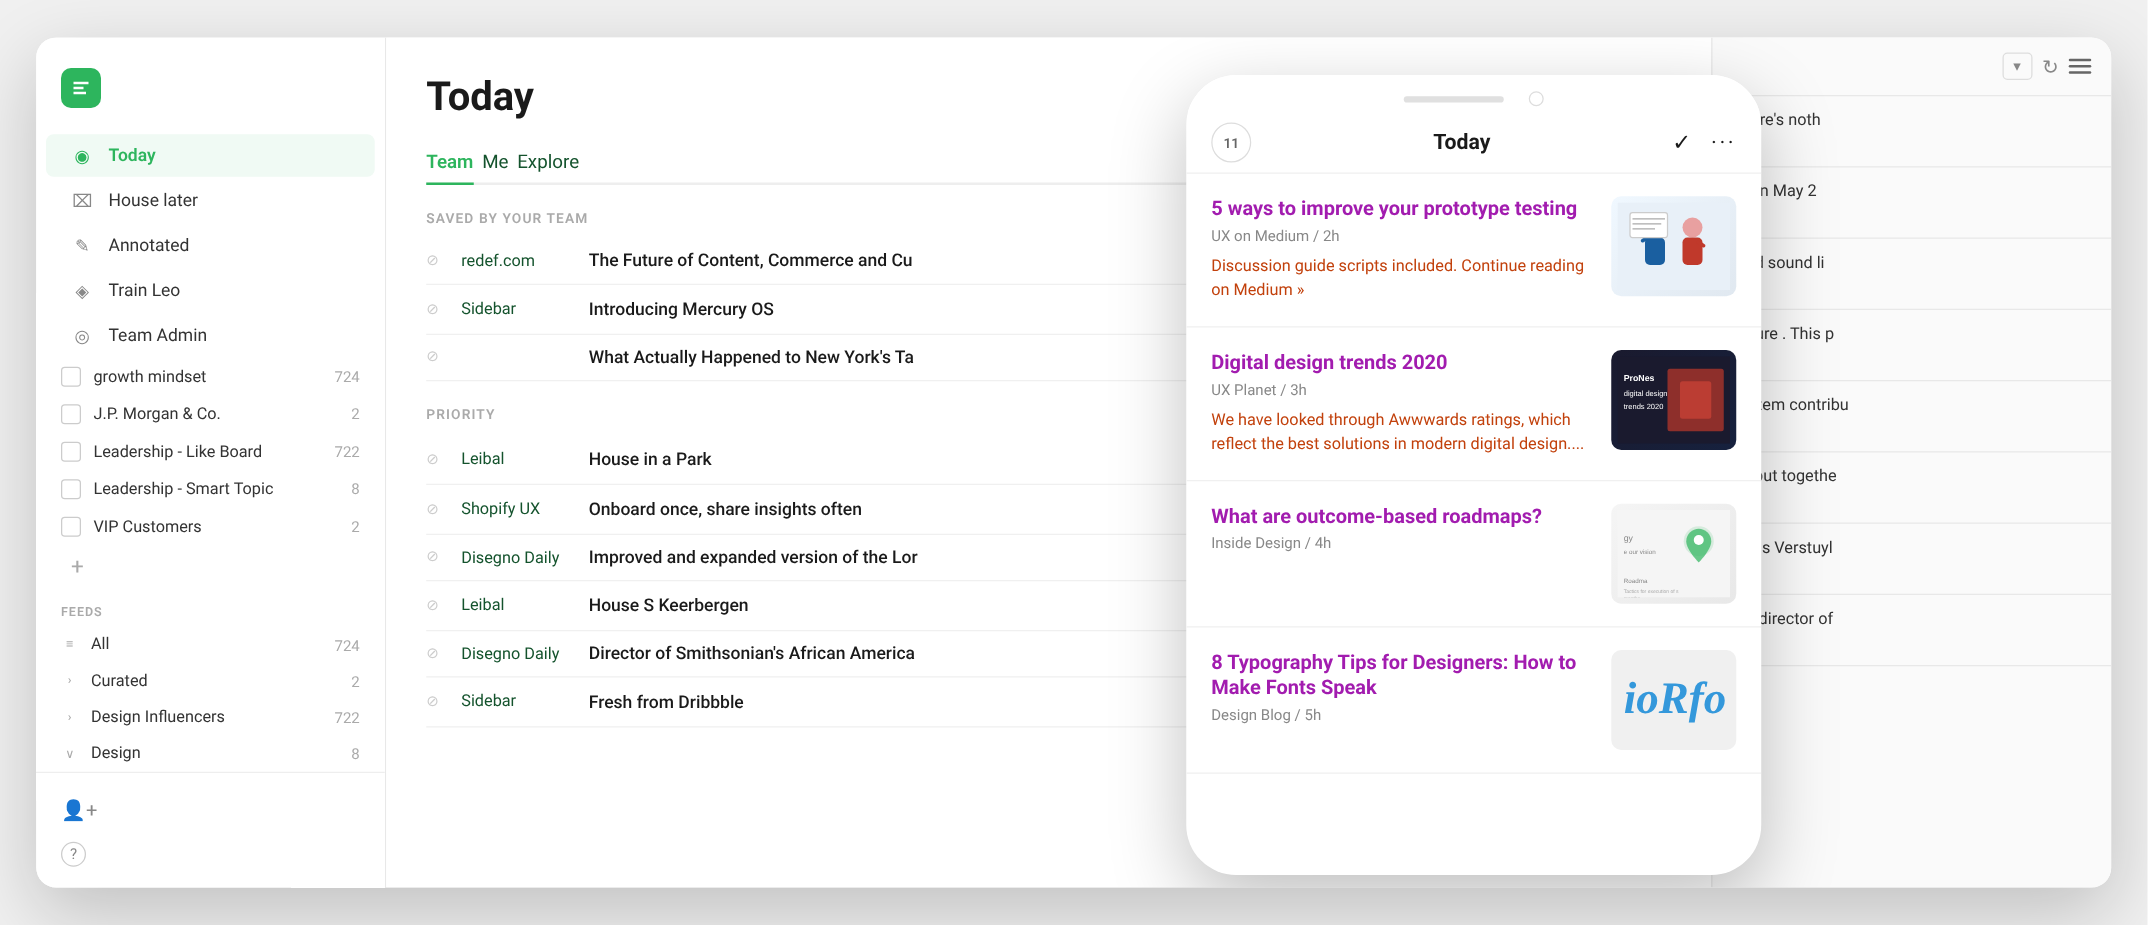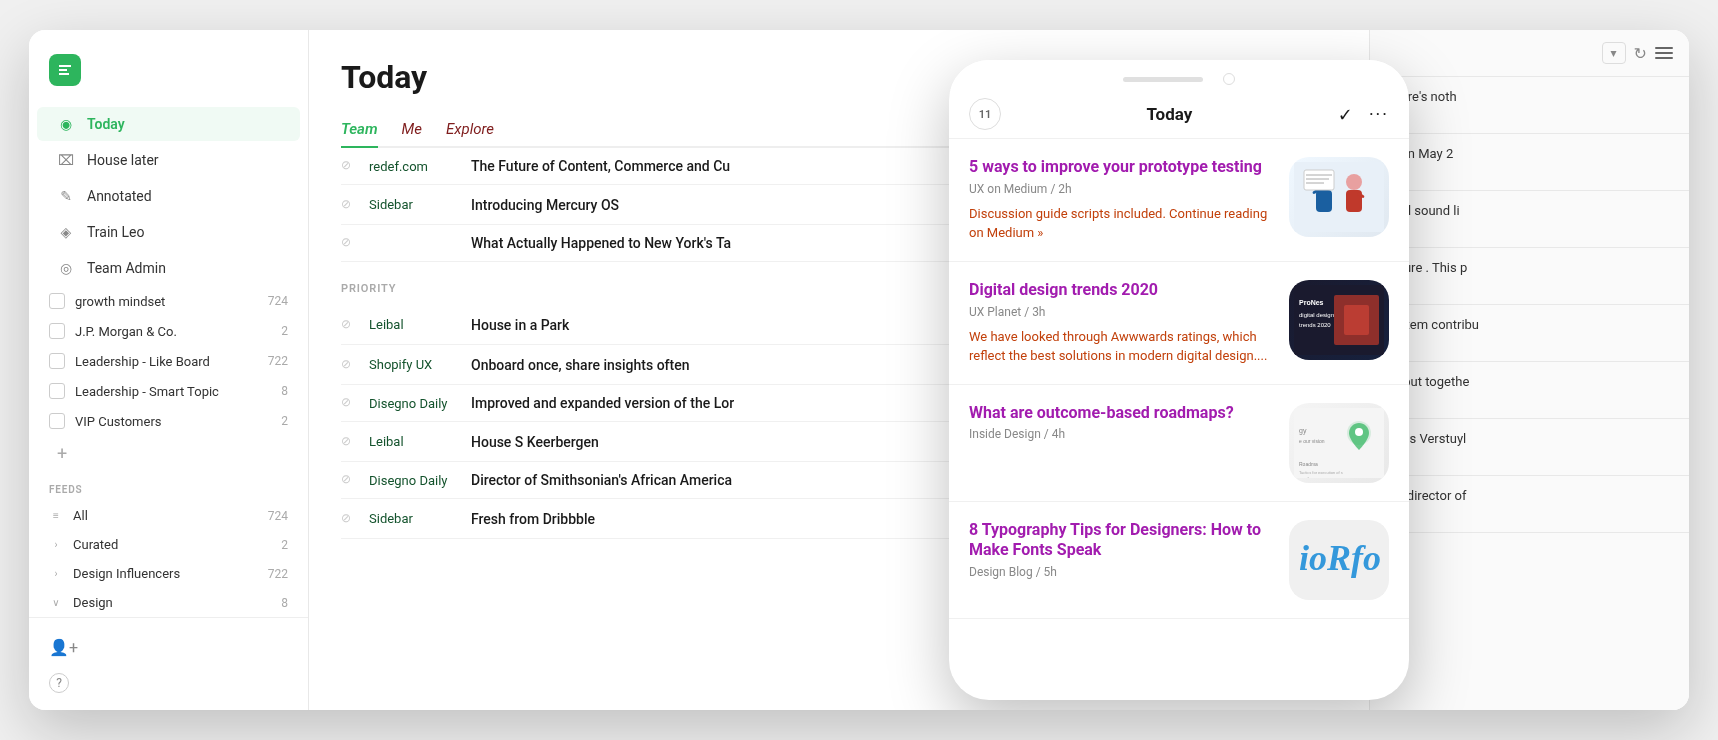--- a/index.html
+++ b/index.html
@@ -132,29 +132,28 @@
 
     .main-title {
       font-size: 32px;
       font-weight: 700;
       color: #1a1a1a;
       margin-bottom: 16px;
     }
 
     .tabs {
       display: flex;
-      gap: 24px;
+      gap: 7px;
       border-bottom: 2px solid #eee;
-      font-style: italic;
     }
 
     .tab {
       padding: 8px 0;
       font-size: 15px;
-      color: #7f1d1d;
+      color: #14532d;
       cursor: pointer;
       border-bottom: 2px solid transparent;
       margin-bottom: -2px;
     }
     .tab.active { color: #2db55d; border-bottom-color: #2db55d; font-weight: 600; }
 
     .content-area {
       flex: 1;
       overflow-y: auto;
       padding: 0 32px 20px;
@@ -299,21 +298,21 @@
     }
 
     .phone-article-content { flex: 1; }
     .phone-article-title { font-size: 16px; font-weight: 700; color: #a21caf; margin-bottom: 4px; line-height: 1.3; }
     .phone-article-meta { font-size: 12px; color: #888; margin-bottom: 8px; }
     .phone-article-desc { font-size: 13px; color: #c2410c; line-height: 1.5; }
 
     .phone-article-thumb {
       width: 100px;
       height: 80px;
-      border-radius: 20px;
+      border-radius: 8px;
       overflow: hidden;
       flex-shrink: 0;
       display: flex;
       align-items: center;
       justify-content: center;
     }
 
     
     .thumb-1 {
       background: linear-gradient(135deg, #f0f8ff 0%, #e0e8f0 100%);
@@ -469,20 +468,21 @@
     <div class="main-header">
       <h1 class="main-title">Today</h1>
       <div class="tabs">
         <div class="tab active">Team</div>
         <div class="tab">Me</div>
         <div class="tab">Explore</div>
       </div>
     </div>
 
     <div class="content-area">
+      <div class="section-header">SAVED BY YOUR TEAM</div>
 
       <div class="article-row">
         <span class="bookmark-icon">⊘</span>
         <span class="article-source">redef.com</span>
         <span class="article-title">The Future of Content, Commerce and Cu</span>
       </div>
       <div class="article-row">
         <span class="bookmark-icon">⊘</span>
         <span class="article-source">Sidebar</span>
         <span class="article-title">Introducing Mercury OS</span>

